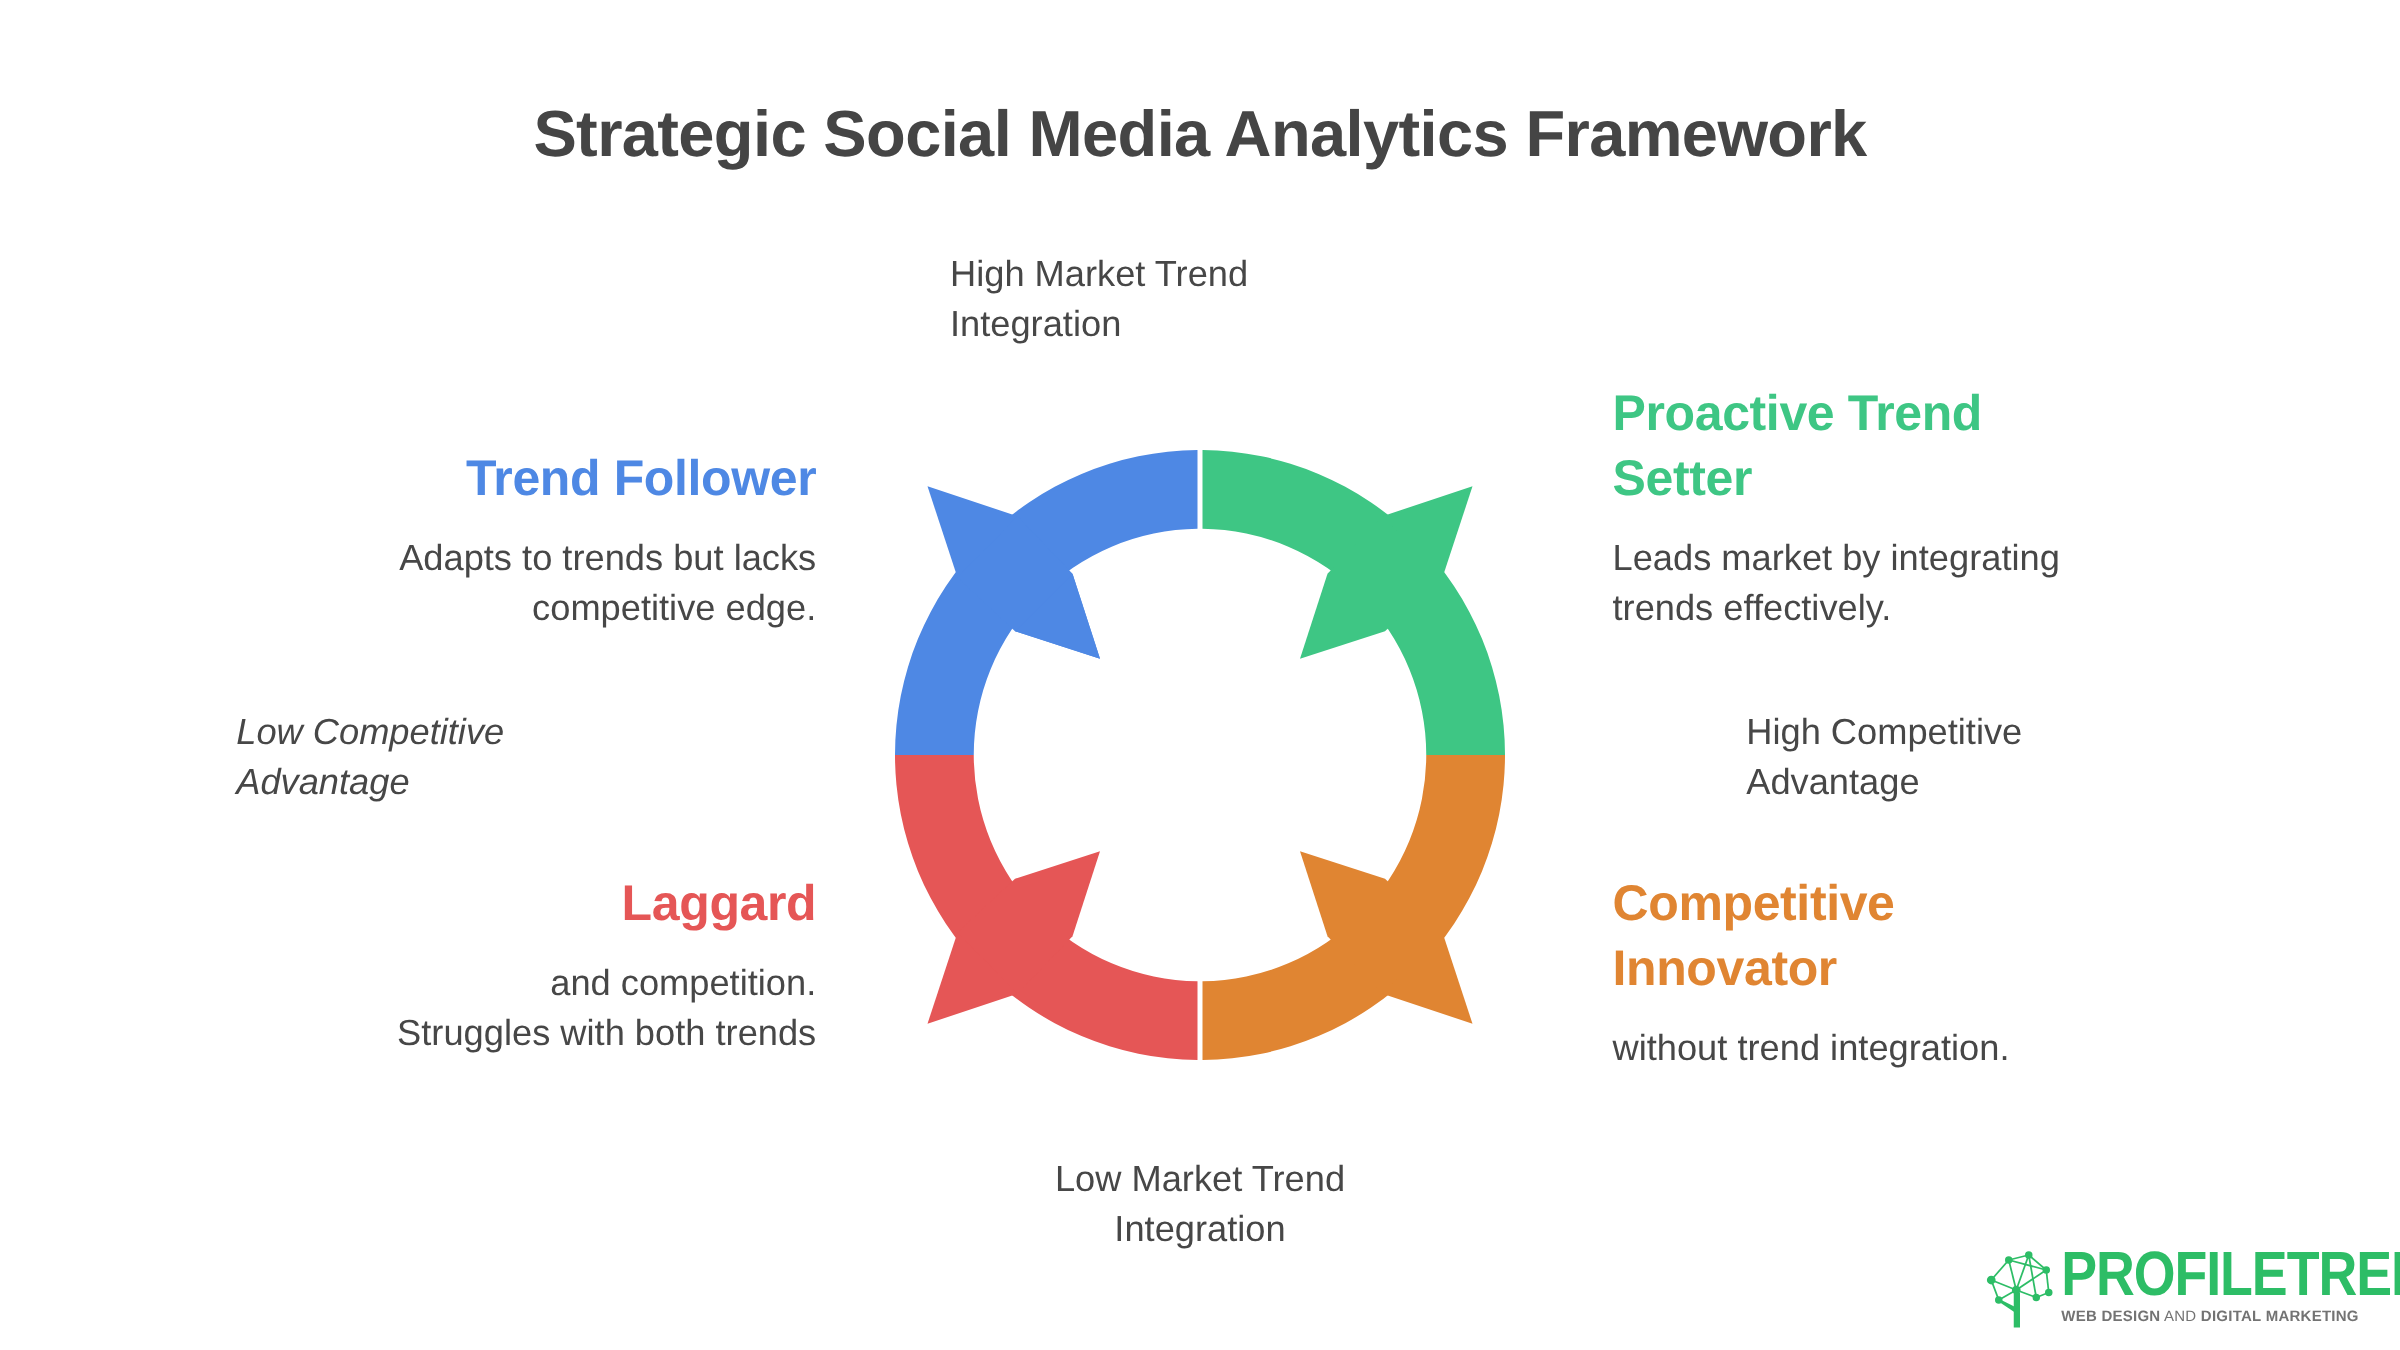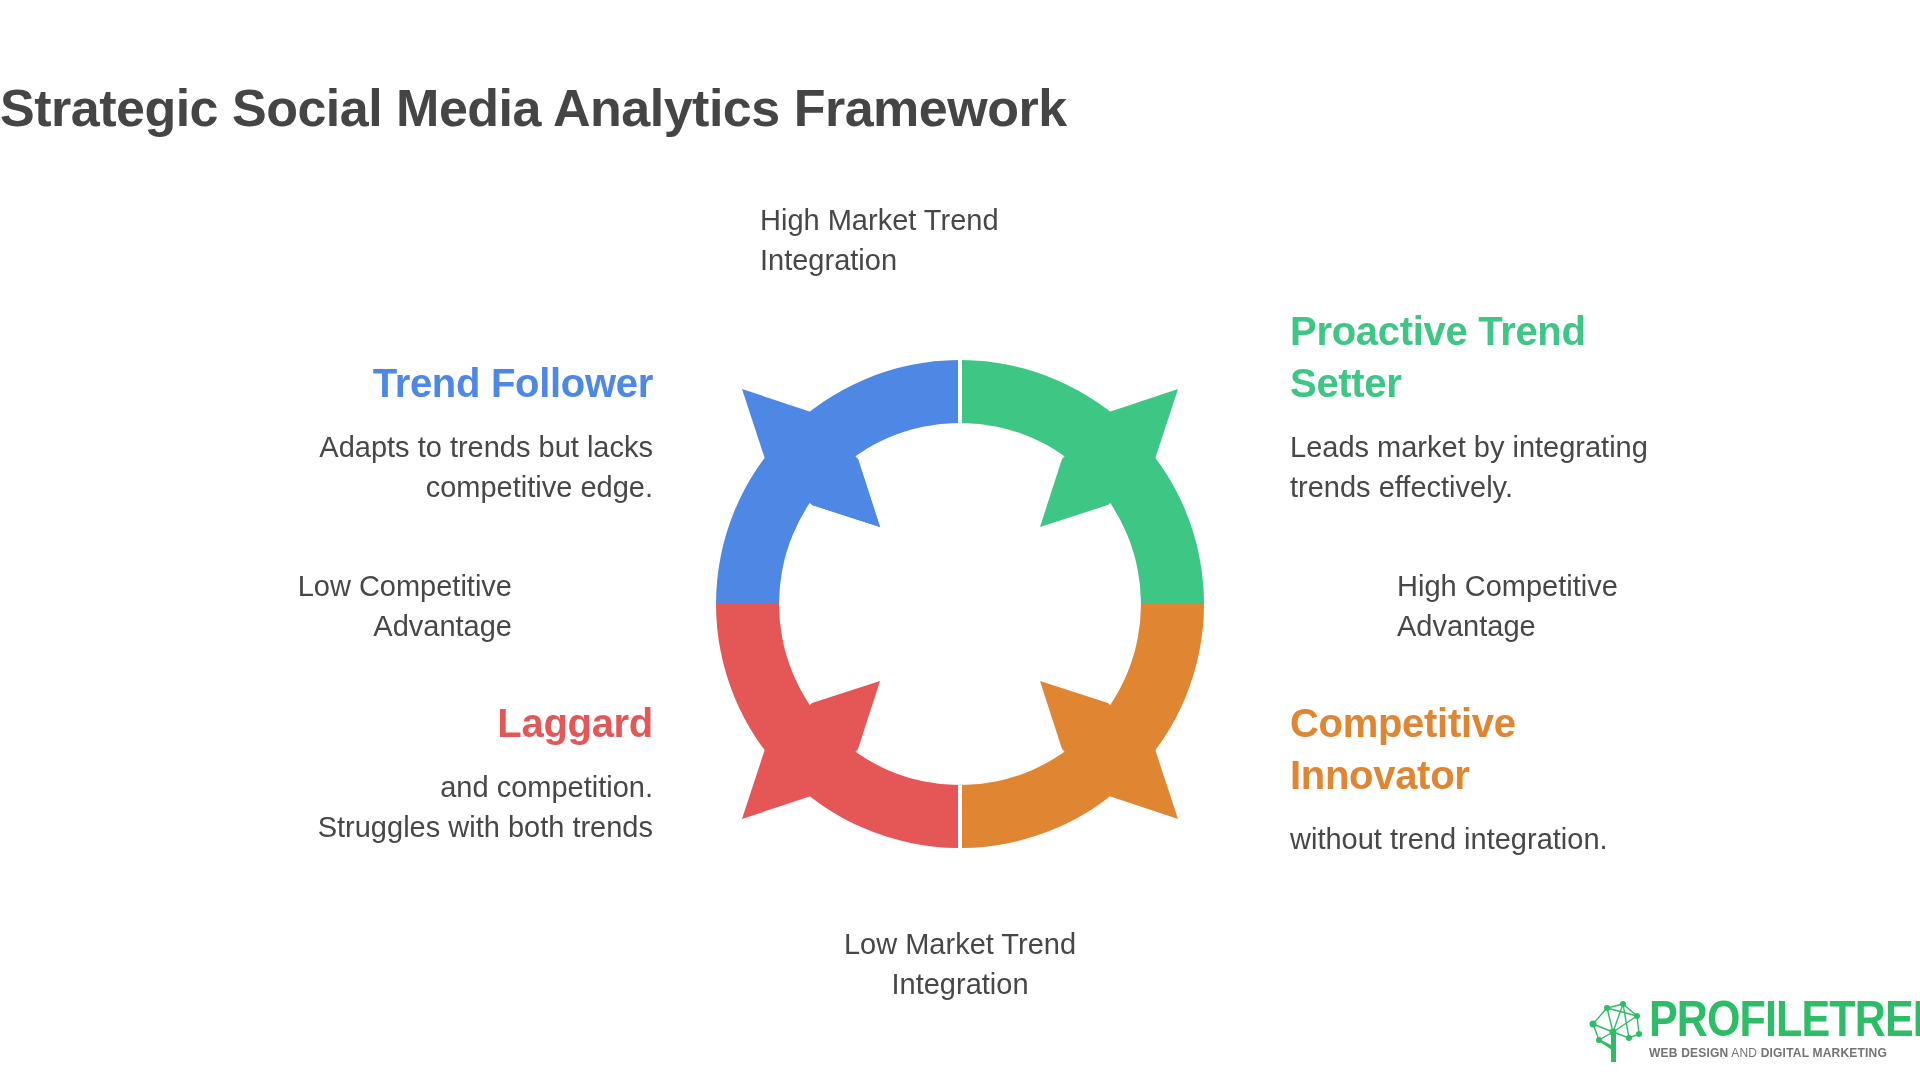--- a/index.html
+++ b/index.html
@@ -1,23 +1,23 @@
 <!DOCTYPE html>
 <html><head>
 <meta charset="utf-8">
 <style>
   html,body{margin:0;padding:0;background:#ffffff;}
   body{width:1920px;height:1080px;position:relative;overflow:hidden;font-family:"Liberation Sans","DejaVu Sans",sans-serif;color:#444444;}
   .abs{position:absolute;}
-  .title{left:0;width:1920px;top:78px;text-align:left;font-size:52px;font-weight:bold;color:#454545;letter-spacing:-0.5px;}
+  .title{left:0;width:1920px;top:78px;text-align:center;font-size:52px;font-weight:bold;color:#454545;letter-spacing:-0.5px;}
   .axis{font-size:29px;line-height:40px;color:#474747;}
   .axis span{display:block;}
   .axis-top{left:760px;width:400px;top:200px;text-align:left;}
   .axis-bottom{left:760px;width:400px;top:924px;text-align:center;}
-  .axis-left{left:212px;width:300px;top:566px;text-align:right;}
+  .axis-left{left:189px;width:300px;top:566px;text-align:left;font-style:italic;}
   .axis-right{left:1397px;width:320px;top:566px;text-align:left;}
   .quad-title{font-size:40px;font-weight:bold;line-height:52px;letter-spacing:-0.3px;}
   .quad-title span,.quad-desc span{display:block;}
   .quad-desc{font-size:29px;line-height:40px;color:#474747;margin-top:18px;}
   .left-block{width:460px;text-align:right;}
   .right-block{width:460px;text-align:left;margin-left:24px;}
   #q-tl{left:193px;top:357px;}
   #q-bl{left:193px;top:697px;}
   #q-tr{left:1266px;top:305px;}
   #q-br{left:1266px;top:697px;}

